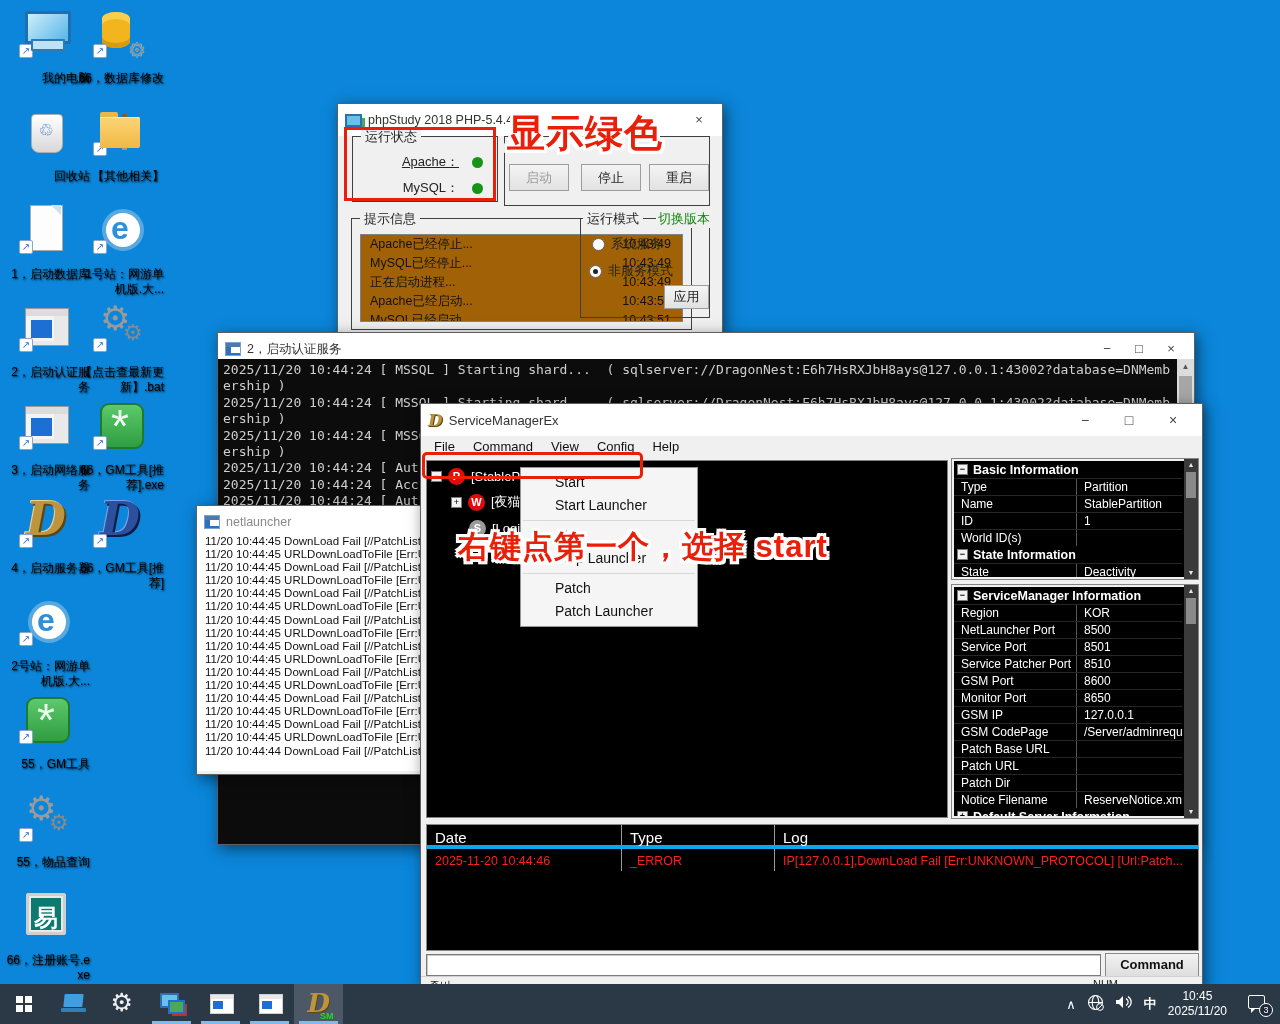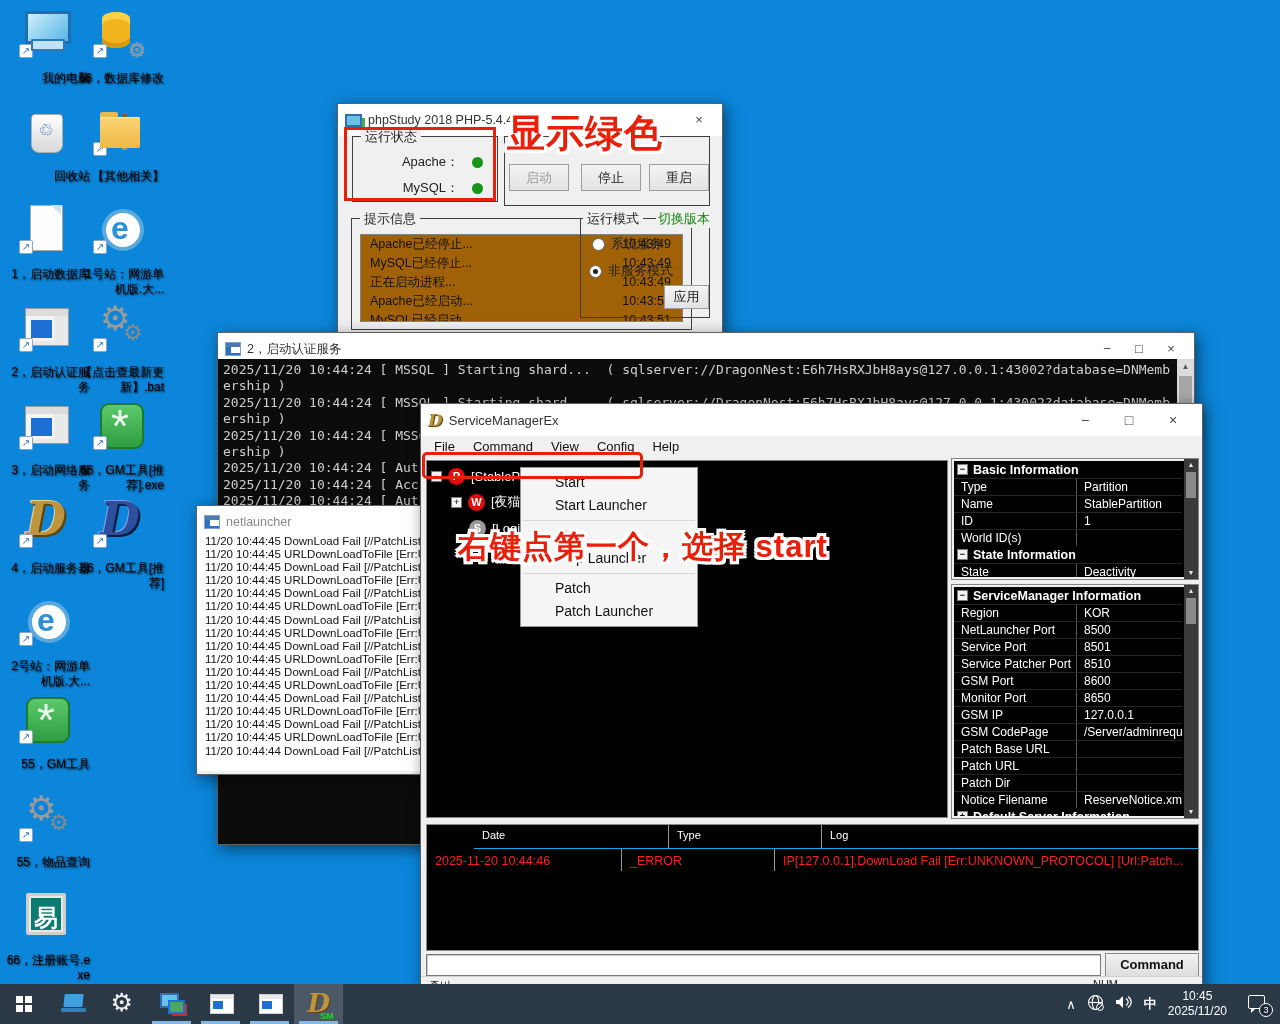--- a/index.html
+++ b/index.html
@@ -95,21 +95,21 @@
   .g-hdr{ height:17px; display:flex; align-items:center; gap:5px; padding-left:3px; font-weight:bold; font-size:12.5px; color:#fff; white-space:nowrap; }
   .g-hdr .exp{ flex:0 0 11px; }
   .g-row{ height:17px; display:flex; align-items:center; font-size:12px; color:#fff; border-top:1px solid #262626; }
   .g-k{ flex:0 0 123px; padding-left:7px; border-right:1px solid #565656; white-space:nowrap; overflow:hidden; height:100%; line-height:16px; }
   .g-v{ flex:1; padding-left:7px; white-space:nowrap; overflow:hidden; line-height:16px; }
   .gscroll{ position:absolute; top:0; right:0; bottom:0; width:14px; background:#3a3a3a; }
   .gscroll .a{ display:block; height:12px; text-align:center; font-size:7px; color:#e8e8e8; line-height:12px; }
   .gscroll .dn{ position:absolute; bottom:0; left:0; right:0; }
   .gscroll .th{ position:absolute; top:13px; left:2px; right:2px; height:26px; background:#8a8a8a; }
   #slog{ position:absolute; left:5px; top:420px; width:773px; height:127px; background:#000; border:1px solid #8a8a8a; }
-  .lh{ display:flex; height:24px; color:#fff; font-size:11px; border-bottom:1px solid #0ea5e9;margin-left:47px; }
+  .lh{ display:flex; height:24px; color:#fff; font-size:15px; border-bottom:4px solid #0ea5e9; }
   .lh span{ padding:4px 0 0 8px; }
   .lc1{ flex:0 0 195px; border-right:1px solid #9a9a9a; }
   .lc2{ flex:0 0 153px; border-right:1px solid #9a9a9a; }
   .lc3{ flex:1; }
   .lrow{ display:flex; height:22px; color:#ff1f1f; font-size:12.5px; }
   .lrow span{ padding:5px 0 0 8px; white-space:nowrap; overflow:hidden; }
   #scmdin{ position:absolute; left:5px; top:550px; width:675px; height:22px; background:#fff; border:1px solid #7a7a7a; box-shadow:inset 1px 1px 0 #c9c9c9; }
   #scmdbtn{ position:absolute; left:684px; top:549px; width:94px; height:24px; background:linear-gradient(#f2f2f2,#dedede); border:1px solid #8a8a8a; font-weight:bold; font-size:13px; text-align:center; line-height:22px; color:#111; }
   #sstatus{ position:absolute; left:0; right:0; bottom:0; height:13px; background:#f0f0f0; border-top:1px solid #d0d0d0; font-size:11px; color:#222; }
   #sstatus .l{ position:absolute; left:8px; top:1px; }
@@ -291,21 +291,21 @@
   <div class="win" id="phps">
     <div class="tbar">
       <span class="php-ico"></span>
       <span>phpStudy 2018   PHP-5.4.45</span>
       <span class="caps">
           <span class="cap">×</span>
         </span>
     </div>
     <div class="gbox" style="left:14px; top:32px; width:146px; height:66px;">
       <span class="glab">运行状态</span>
-      <div class="strow" style="top:16px;">
+      <div class="strow" style="top:16px;text-decoration:underline;">
         <span>Apache：</span>
         <span class="dotg"></span>
       </div>
       <div class="strow" style="top:42px;">
         <span>MySQL：</span>
         <span class="dotg"></span>
       </div>
     </div>
     <div class="gbox" style="left:166px; top:32px; width:206px; height:70px;"></div>
     <div class="btn dis" style="left:171px; top:60px; width:60px; height:27px; line-height:25px;">启动</div>

